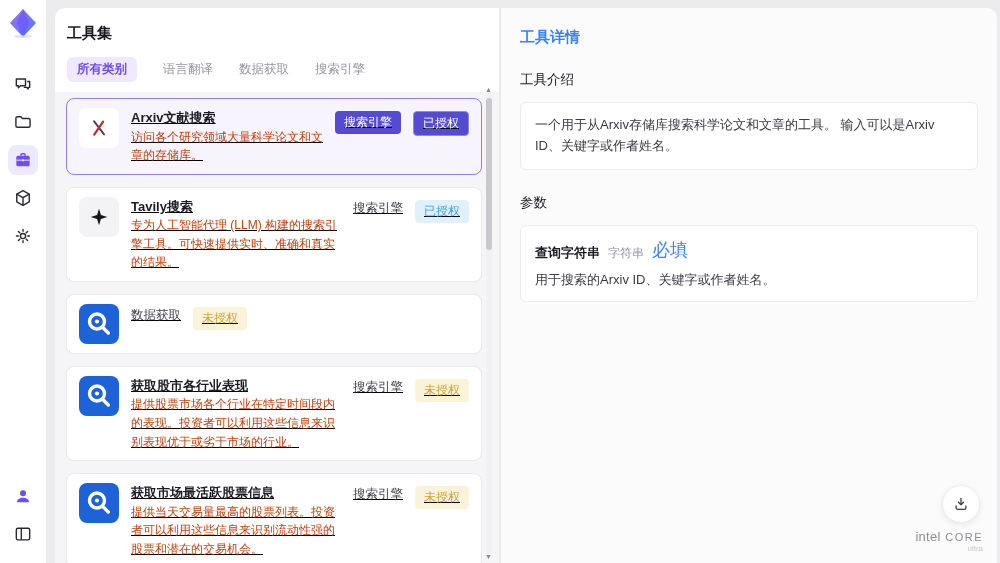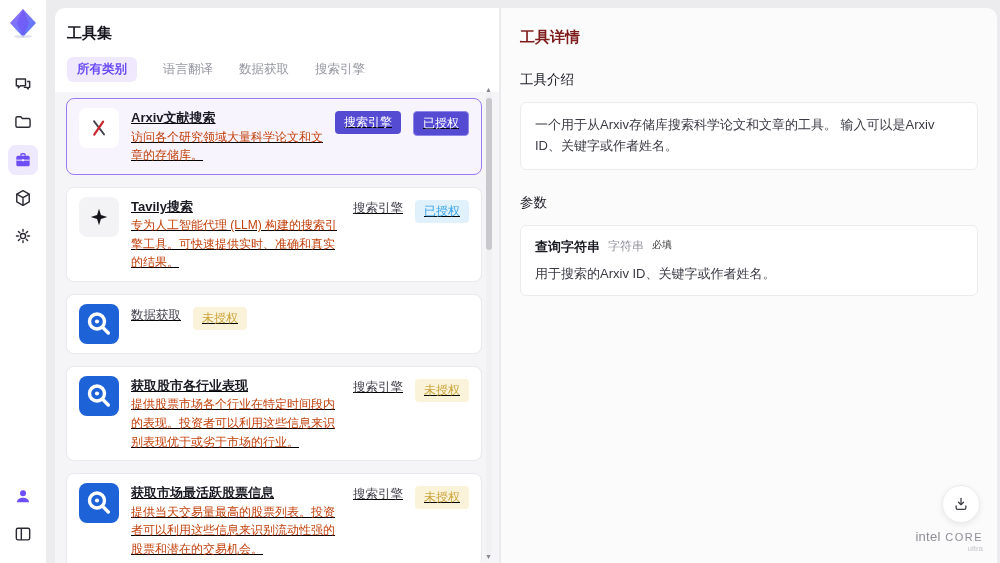--- a/index.html
+++ b/index.html
@@ -50,29 +50,29 @@
   
   .sb-track { position:absolute; right:7px; top:84px; bottom:8px; width:6px; background:#f1f1f3;
     border-radius:3px; z-index:4; }
   .sb-thumb { position:absolute; top:6px; left:0; width:6px; height:152px; background:#c8c8cd; border-radius:3px; }
   .sb-arrow { position:absolute; left:-1px; font-size:7px; color:#85858d; }
   .sb-arrow.up { top:-6px; } .sb-arrow.down { bottom:-5px; }
 
   
   .detail-pane { position:absolute; left:500px; top:8px; right:3px; bottom:0; background:#fbfbfc;
     border-left:1px solid #e9e9eb; border-top-right-radius:10px; padding:14px 19px; }
-  .detail-title { font-size:15px; font-weight:bold; color:#7f1d1d; margin:6px 0 24px 0; }
+  .detail-title { font-size:15px; font-weight:bold; color:#3b82f6; margin:6px 0 24px 0; }
   .section-h { font-size:13.5px; font-weight:normal; color:#1b1b24; margin-bottom:13px; }
   .box { background:#ffffff; border:1px solid #ececef; border-radius:6px; padding:12px 14px;
     margin-bottom:24px; }
   .intro-text { font-size:13px; color:#3a3a44; line-height:1.6; }
-  .param-row { display:flex; align-items:flex-start; gap:8px; }
+  .param-row { display:flex; align-items:flex-end; gap:8px; }
   .param-name { font-size:13px; font-weight:bold; color:#1b1b24; }
   .param-type { font-size:12px; color:#90909a; }
-  .param-req { font-size:10px; color:#404040; }
+  .param-req { font-size:18px; color:#3b82f6; }
   .param-desc { font-size:13px; color:#3a3a44; margin-top:9px; }
 
   
   .fab { position:absolute; right:17px; bottom:40px; width:38px; height:38px; border-radius:50%;
     background:#ffffff; border:1px solid #ededf0; box-shadow:0 2px 6px rgba(0,0,0,.08);
     display:flex; align-items:center; justify-content:center; cursor:pointer; }
   .intel { position:absolute; right:14px; bottom:10px; text-align:center; color:#8d8d94; }
   .intel .i1 { font-size:13px; font-weight:normal; letter-spacing:.3px; }
   .intel .i2 { font-size:11px; letter-spacing:1.5px; }
   .intel .i3 { font-size:8px; color:#c4c4ca; text-align:right; margin-top:-1px; }

